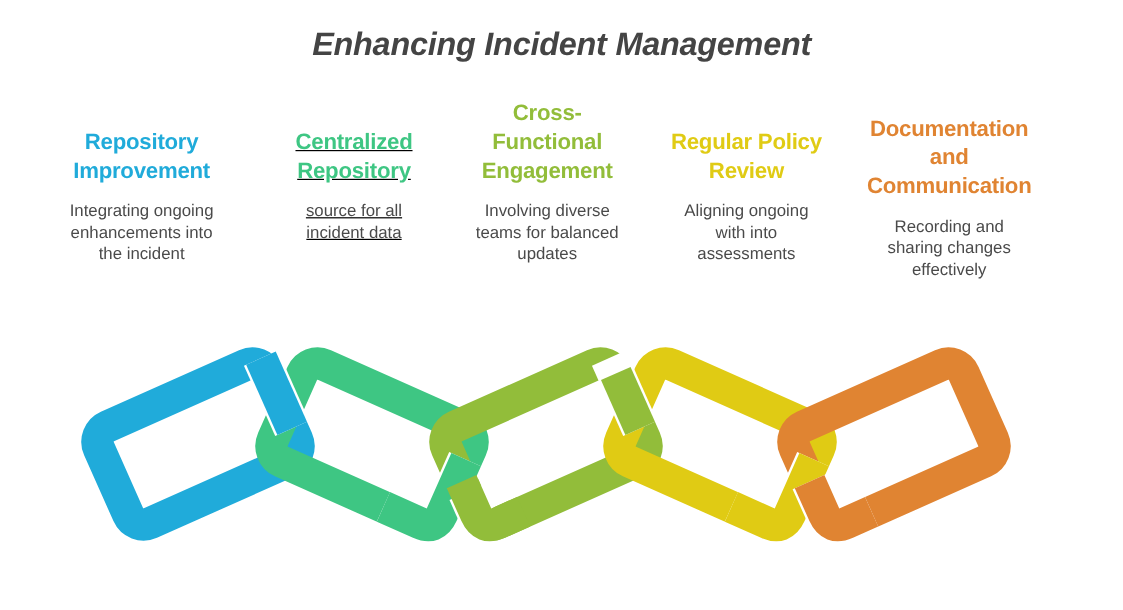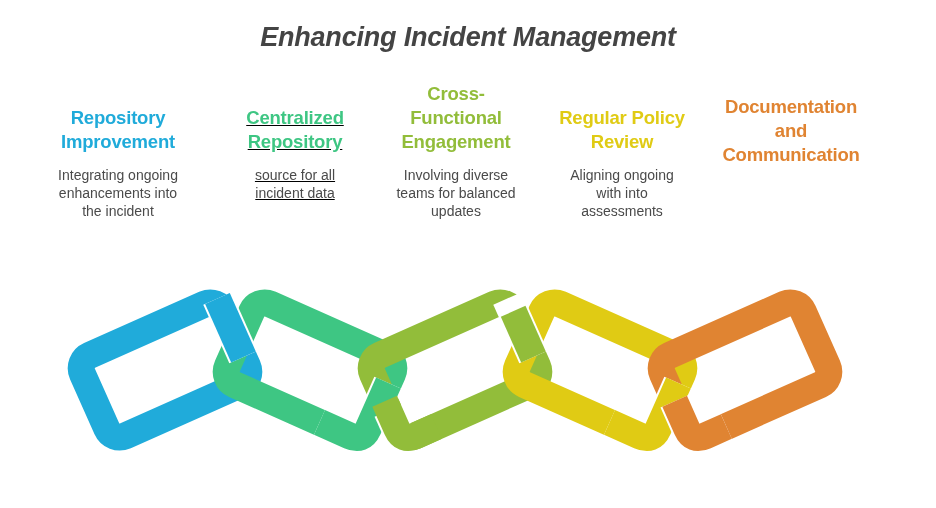--- a/index.html
+++ b/index.html
@@ -62,20 +62,25 @@
     <div>assessments</div>
   </div>
 </div>
 
 <div class="col" id="col4" style="left:716px; top:82px;margin-top:13px;">
   <div class="heading" style="color:#E08432;">
     <div>Documentation</div>
     <div>and</div>
     <div>Communication</div>
   </div>
+  <div class="desc">
+    <div>Recording and</div>
+    <div>sharing changes</div>
+    <div>effectively</div>
+  </div>
 </div>
 
 <svg class="chain" width="936" height="508" viewBox="0 0 936 508">
   <defs>
     
   </defs>
 
   <g transform="translate(165,370) rotate(-24)">
     <rect x="-77" y="-44" width="154" height="88" rx="14" fill="none" stroke="#20ABDA" stroke-width="27"></rect>
   </g>

